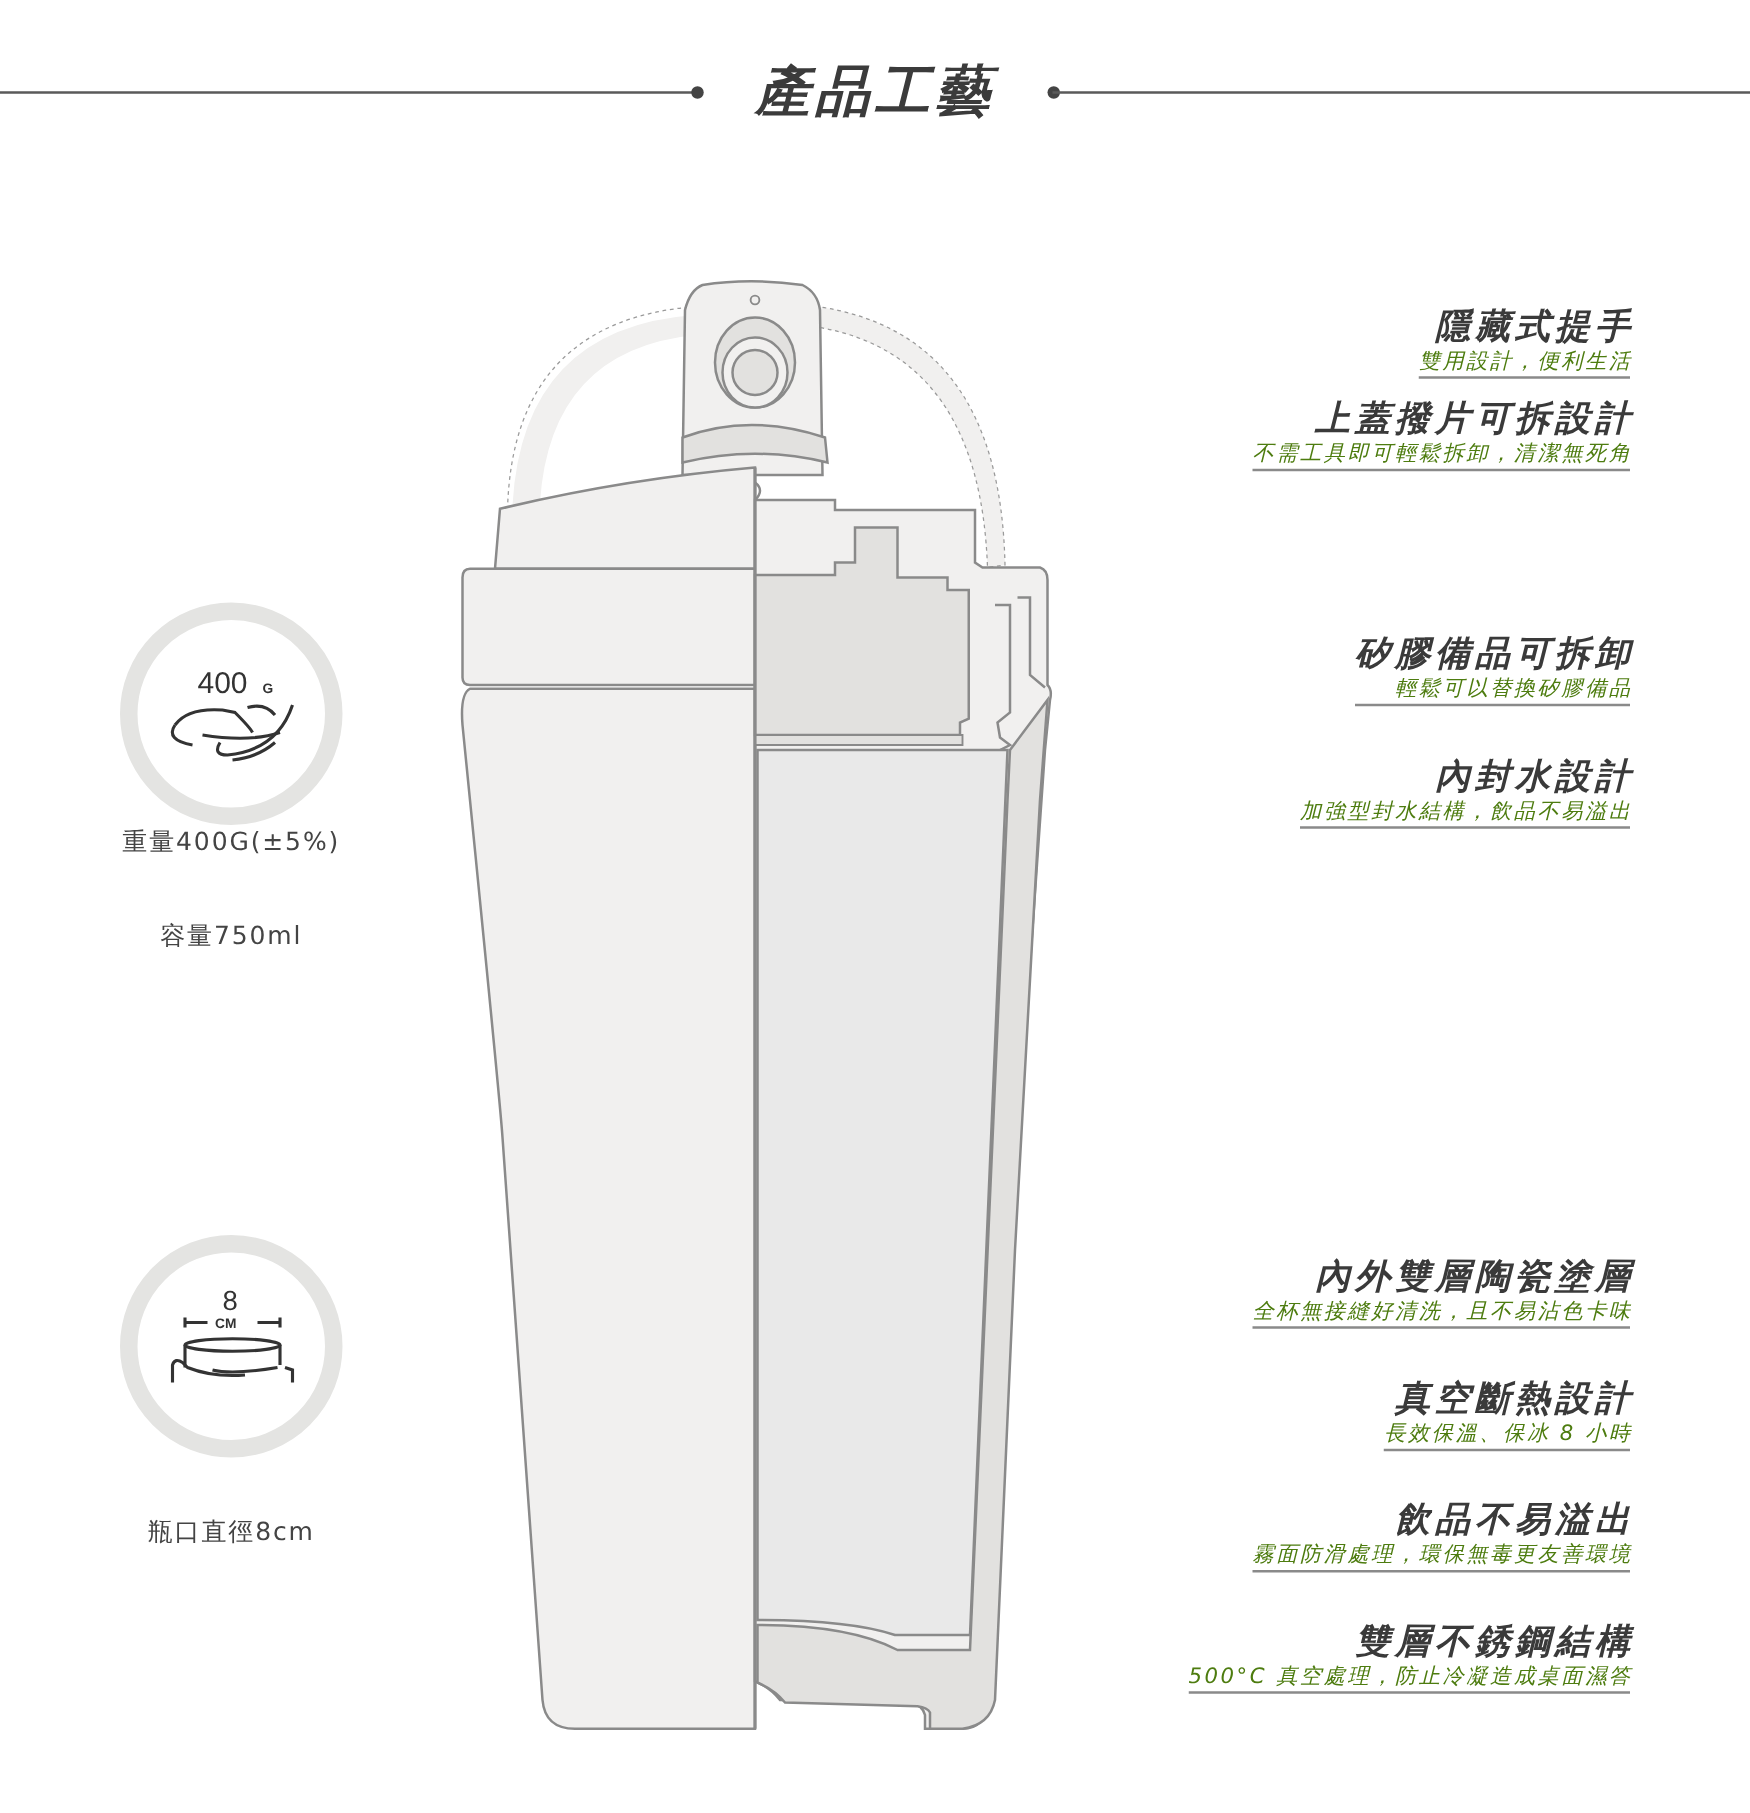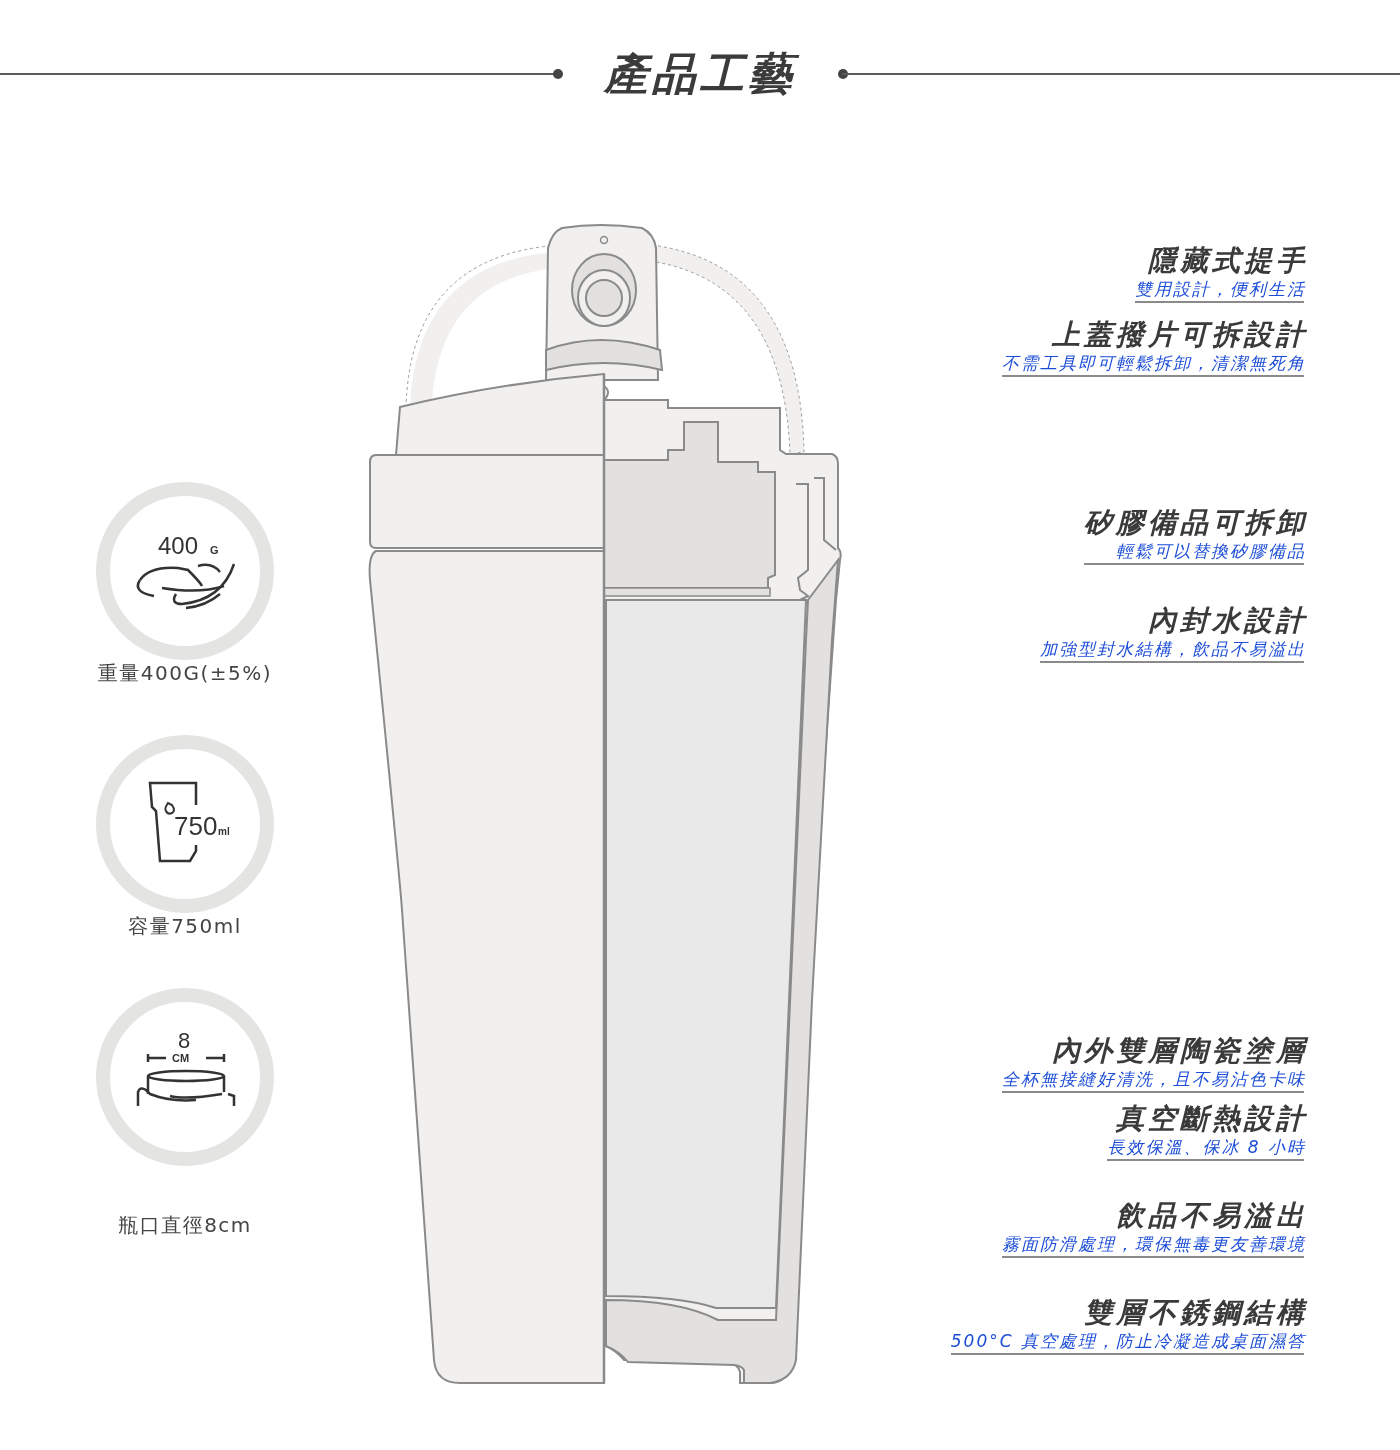--- a/index.html
+++ b/index.html
@@ -22,21 +22,21 @@
                border: 14px solid #e4e4e2; background: #fff; }
   .spec-ring svg { position: absolute; left: 0; top: 0; }
   .spec-label { font-size: 20px; color: #444; letter-spacing: 1.5px; }
 
   
   .bottle { position: absolute; left: 360px; top: 215px; }
 
   
   .feature { position: absolute; right: 96px; text-align: right; border-bottom: 2px solid #8a8a8a; padding-bottom: 1px; font-style: italic; }
   .feature-title { font-size: 28px; font-weight: bold; color: #3a3a3a; letter-spacing: 4px; line-height: 34px; margin-right: -4px; }
-  .feature-desc { font-size: 17px; color: #1d4ed8; letter-spacing: 2px; line-height: 22px; margin-right: -2px; }
+  .feature-desc { font-size: 17px; color: #4d7c0f; letter-spacing: 2px; line-height: 22px; margin-right: -2px; }
 </style>
 </head>
 <body>
 
 <div class="header-line left"></div>
 <div class="header-dot left"></div>
 <div class="page-title">產品工藝</div>
 <div class="header-dot right"></div>
 <div class="header-line right"></div>
 
@@ -50,28 +50,20 @@
       <path d="M52 92 Q90 98 114 90" fill="none" stroke="#333" stroke-width="2.5"></path>
       <path d="M88 70 Q102 66 110 76" fill="none" stroke="#333" stroke-width="2.5"></path>
       <path d="M124 68 Q112 104 72 108 Q60 108 66 98" fill="none" stroke="#333" stroke-width="2.5"></path>
       <path d="M110 98 Q96 110 76 112" fill="none" stroke="#333" stroke-width="2.5"></path>
     </svg>
   </div>
   <div class="spec-label">重量400G(±5%)</div>
 </div>
 
 <div class="spec" style="top:735px;">
-  <div class="spec-ring">
-    <svg width="150" height="150" viewBox="0 0 150 150">
-      <path d="M86 56 L86 34 L40 34 L42 58 L46 62 L50 112 L80 112 L86 102 L86 96" fill="none" stroke="#333" stroke-width="2.5"></path>
-      <path d="M58 54 Q54 60 56 62 Q58 66 62 64 Q66 62 62 56 Z" fill="none" stroke="#333" stroke-width="2"></path>
-      <text x="64" y="86" font-family="Liberation Sans, sans-serif" font-size="26" fill="#333">750</text>
-      <text x="108" y="86" font-family="Liberation Sans, sans-serif" font-size="10" font-weight="bold" fill="#333">ml</text>
-    </svg>
-  </div>
   <div class="spec-label">容量750ml</div>
 </div>
 
 <div class="spec" style="top:988px;">
   <div class="spec-ring">
     <svg width="150" height="150" viewBox="0 0 150 150">
       <text x="68" y="46" font-family="Liberation Sans, sans-serif" font-size="22" fill="#333">8</text>
       <text x="62" y="60" font-family="Liberation Sans, sans-serif" font-size="11" font-weight="bold" fill="#333">CM</text>
       <path d="M38 52 L38 60 M38 56 L56 56 M96 56 L114 56 M114 52 L114 60" fill="none" stroke="#333" stroke-width="2.5"></path>
       <ellipse cx="76" cy="74" rx="38" ry="5" fill="none" stroke="#333" stroke-width="2.5"></ellipse>
@@ -130,21 +122,21 @@
   <div class="feature-desc">不需工具即可輕鬆拆卸，清潔無死角</div>
 </div>
 <div class="feature" style="top:506px;">
   <div class="feature-title">矽膠備品可拆卸</div>
   <div class="feature-desc">輕鬆可以替換矽膠備品</div>
 </div>
 <div class="feature" style="top:604px;">
   <div class="feature-title">內封水設計</div>
   <div class="feature-desc">加強型封水結構，飲品不易溢出</div>
 </div>
-<div class="feature" style="top:1034px;">
+<div class="feature" style="top:1004px;">
   <div class="feature-title">內外雙層陶瓷塗層</div>
   <div class="feature-desc">全杯無接縫好清洗，且不易沾色卡味</div>
 </div>
 <div class="feature" style="top:1102px;">
   <div class="feature-title">真空斷熱設計</div>
   <div class="feature-desc">長效保溫、保冰 8 小時</div>
 </div>
 <div class="feature" style="top:1199px;">
   <div class="feature-title">飲品不易溢出</div>
   <div class="feature-desc">霧面防滑處理，環保無毒更友善環境</div>

